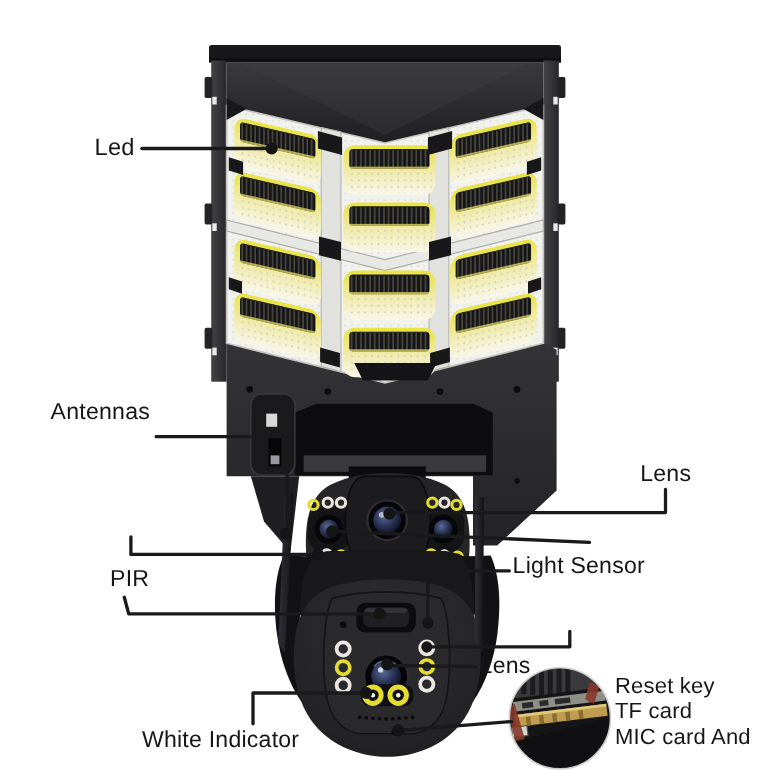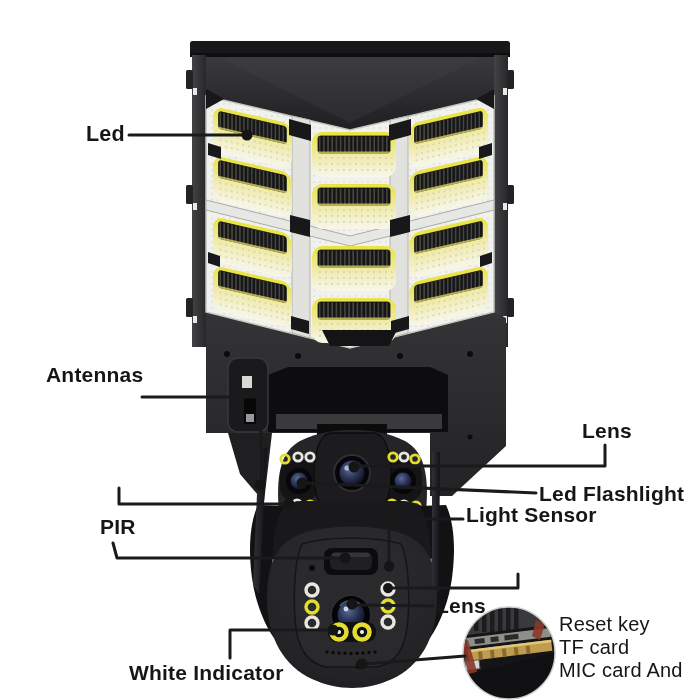--- a/index.html
+++ b/index.html
@@ -1,20 +1,20 @@
 <!DOCTYPE html>
 <html><head>
 <meta charset="utf-8">
 <style>
   html,body{margin:0;padding:0;background:#ffffff;}
   .stage{position:relative;width:700px;height:700px;background:#ffffff;overflow:hidden;
          font-family:"Liberation Sans","DejaVu Sans",sans-serif;}
   .stage svg.art{position:absolute;left:0;top:0;}
   .lbl{position:absolute;font-size:21px;line-height:1.08;color:#161616;white-space:nowrap;
-       font-weight:700;letter-spacing:.2px;}
+       font-weight:400;letter-spacing:.2px;}
   .lbl.big{font-size:21.5px;}
   .reset-block{position:absolute;left:559px;top:613px;font-size:20px;line-height:23px;
        color:#161616;white-space:nowrap;letter-spacing:.2px;}
 </style>
 </head>
 <body>
 
 <div class="stage">
 
 <svg class="art" width="700" height="700" viewBox="0 0 700 700">
@@ -331,21 +331,20 @@
           <circle cx="362" cy="664" r="5.5" fill="#151515" stroke="none"></circle>
     </g>
   </g>
 </svg>
 
 <div class="lbl big" style="left:86px;top:123px">Led</div>
 <div class="lbl" style="left:46px;top:364px">Antennas</div>
 <div class="lbl" style="left:100px;top:516px">PIR</div>
 <div class="lbl" style="left:129px;top:662px">White Indicator</div>
 <div class="lbl" style="left:582px;top:420px">Lens</div>
-<div class="lbl" style="left:539px;top:483px">Led Flashlight</div>
 <div class="lbl" style="left:466px;top:504px">Light Sensor</div>
 <div class="lbl" style="left:436px;top:595px">Lens</div>
 <div class="reset-block">
   <div>Reset key</div>
   <div>TF card</div>
   <div>MIC card And</div>
 </div>
 
 </div>
 

